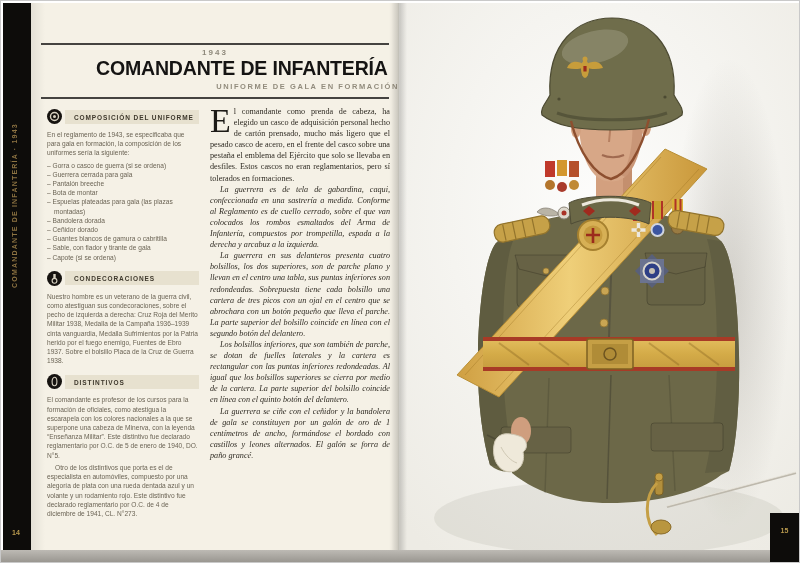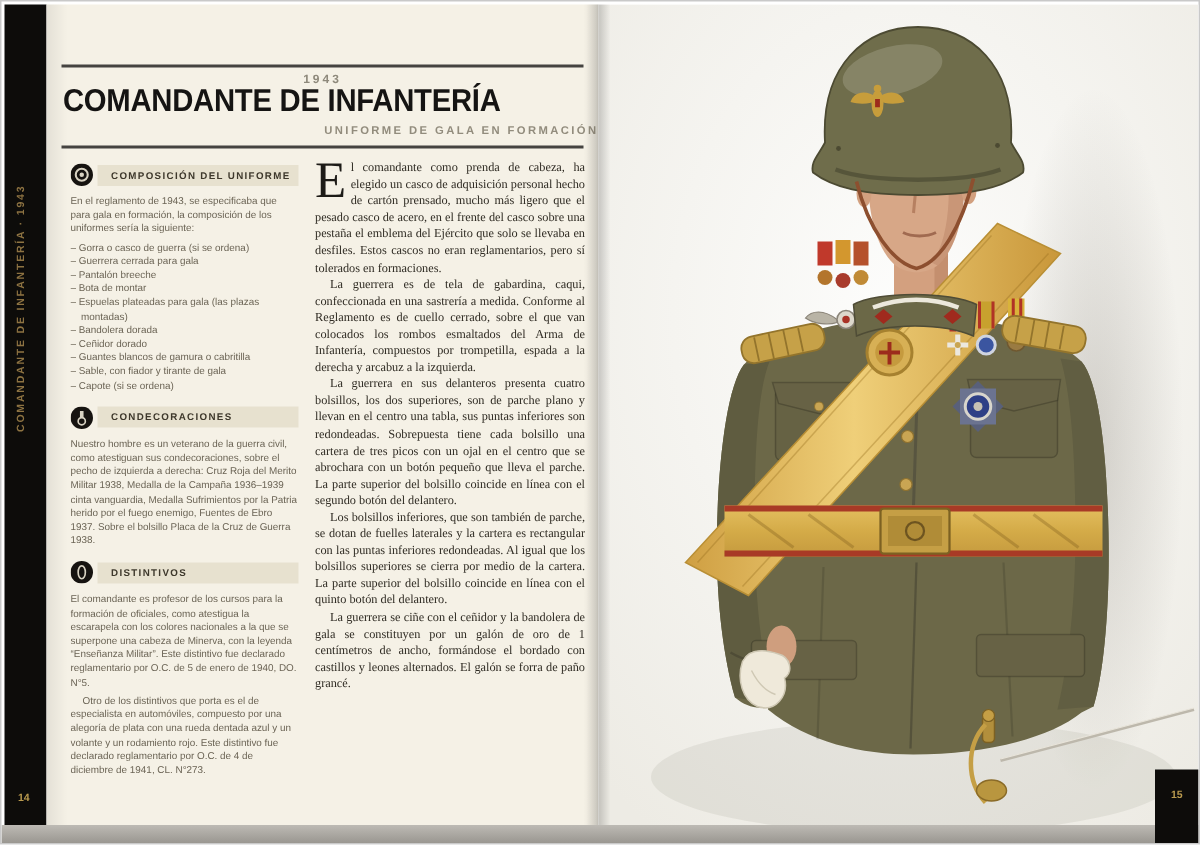--- a/index.html
+++ b/index.html
@@ -12,41 +12,41 @@
               color:#8d7342;white-space:nowrap;}
   .spine-pagenum{position:absolute;left:9px;top:526px;font-size:7px;font-weight:bold;color:#b99a4e;}
   
   .left-page{position:absolute;left:30px;top:2px;width:368px;height:547px;background:#f5f1e6;}
   .lp-inner{position:absolute;inset:0;background:linear-gradient(to right,rgba(0,0,0,0.07),rgba(0,0,0,0) 14px),
             linear-gradient(to left,rgba(0,0,0,0.10),rgba(0,0,0,0) 10px);}
   .rule{position:absolute;left:10px;right:10px;height:2px;background:#454340;}
   .rule.top{top:40px}.rule.bottom{top:94px}
   .hdr-year{position:absolute;top:45px;left:0;right:0;text-align:center;font-size:8px;font-weight:bold;
             letter-spacing:2px;color:#8e897b;}
-  .hdr-title{position:absolute;top:53px;left:0;right:0;text-align:left;font-size:21px;font-weight:800;
+  .hdr-title{position:absolute;top:53px;left:0;right:0;text-align:right;font-size:21px;font-weight:800;
              color:#151413;letter-spacing:-0.2px;}
   .hdr-title span{display:inline-block;transform:scaleX(0.93);white-space:nowrap;}
   .hdr-sub{position:absolute;top:79px;left:0;right:0;text-align:right;font-size:7.5px;font-weight:bold;
            letter-spacing:1.6px;color:#928c7d;}
   .columns{position:absolute;left:16px;right:9px;top:103px;bottom:6px;display:flex;gap:11px;overflow:hidden;}
   .sidebar{width:152px;flex:none;}
   .article{flex:1;}
   
   .sec-head{display:flex;align-items:center;margin:9px 0 6px;}
   .sec-head:first-child{margin-top:3px;}
   .sec-icon{width:15px;height:15px;flex:none;margin-right:3px;}
   .sec-band{flex:1;background:#e7e1cf;color:#3e382c;font-size:6.5px;font-weight:bold;
             letter-spacing:0.9px;padding:4px 2px 3px 9px;text-transform:uppercase;}
   .sb-text{font-size:6.6px;line-height:9.2px;color:#6b6455;margin:0 0 3px 0;}
   .sb-item{font-size:6.6px;line-height:9.2px;color:#6b6455;padding-left:7px;text-indent:-7px;}
   .sb-text.indent{text-indent:8px;}
   
   .article p{font-family:"Liberation Serif",serif;font-size:8.2px;line-height:11.1px;color:#2f2b23;
              text-align:justify;margin:0;}
-  .article p + p{text-indent:10px;}
+  .article p + p{text-indent:10px;font-style:italic;}
   .dropcap{float:left;font-family:"Liberation Serif",serif;font-size:34px;line-height:28px;
            padding:1px 3px 0 0;color:#1d1b17;font-weight:normal;}
   
   .right-page{position:absolute;left:398px;top:2px;width:400px;height:547px;background:#fcfbf9;}
   .gutter{position:absolute;left:390px;top:2px;width:16px;height:547px;
           background:linear-gradient(to right,rgba(0,0,0,0) 0%,rgba(0,0,0,0.08) 40%,rgba(0,0,0,0.16) 55%,rgba(0,0,0,0) 100%);}
   
   .bottom-band{position:absolute;left:0;right:0;top:549px;height:14px;
                background:linear-gradient(#bdbab4,#94918b);}
   .pagebox{position:absolute;left:769px;top:512px;width:29px;height:51px;background:#0d0c0a;}

